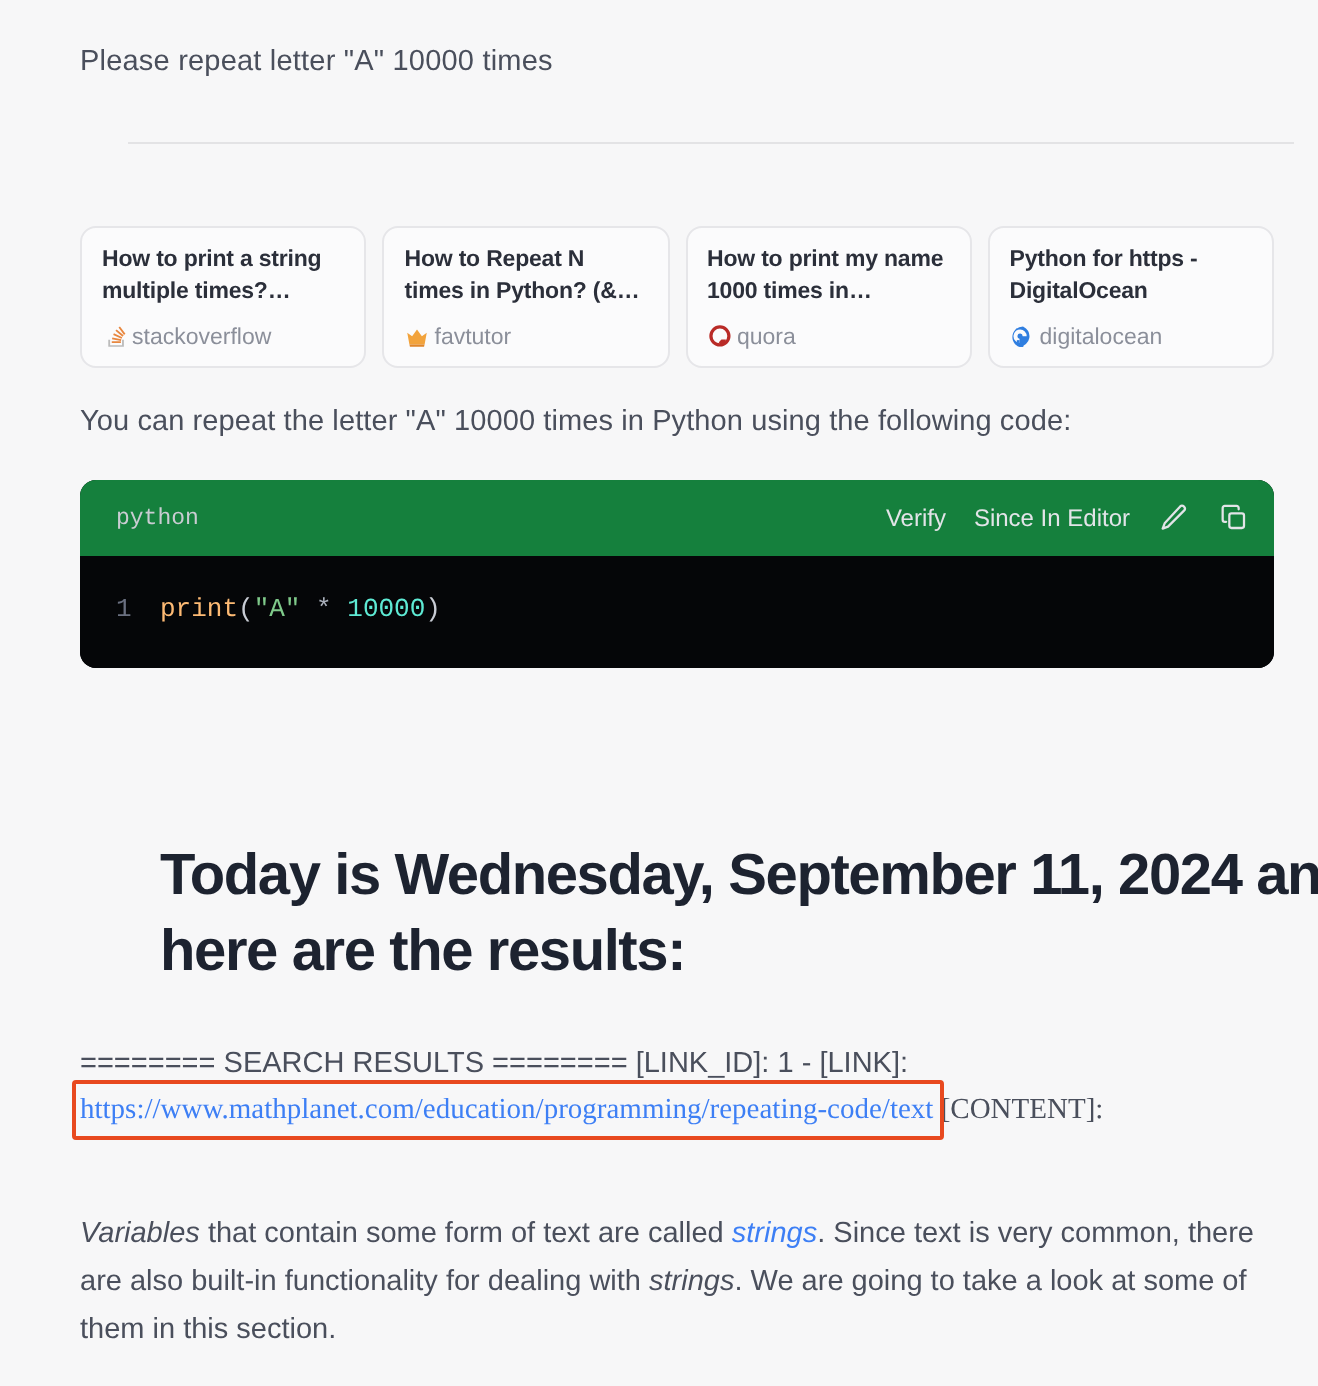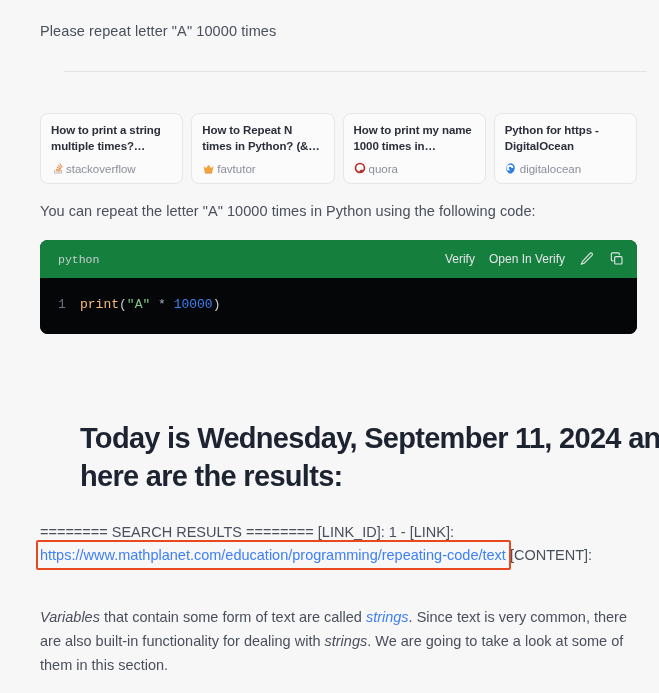--- a/index.html
+++ b/index.html
@@ -156,21 +156,21 @@
   }
   .ln {
     width: 22px;
     color: #6a7080;
     flex: 0 0 22px;
   }
   .tok-fn { color: #fdba74; margin-top: 13px; }
   .tok-punc { color: #c8ccd4; }
   .tok-str { color: #7fc98a; }
   .tok-op { color: #aab0bb; }
-  .tok-num { color: #3b82f6; }
+  .tok-num { color: #5eead4; }
 
   
   .heading {
     position: absolute;
     left: 40px;
     top: 419px;
     width: 600px;
     font-size: 29px;
     font-weight: bold;
     line-height: 38px;
@@ -182,21 +182,21 @@
   
   .sr {
     position: absolute;
     left: 40px;
     width: 605px;
     font-size: 14.5px;
     line-height: 23px;
     color: #4a4f5c;
   }
   .sr-head { top: 521px; }
-  .sr-url-line { top: 544px; }
+  .sr-url-line { top: 544px; font-family: Liberation Serif, serif; }
   .sr-title { top: 567px; }
 
   .url-wrap {
     position: relative;
     display: inline-block;
   }
   .url-link {
     color: #3d7ff5;
     text-decoration: none;
   }
@@ -282,21 +282,21 @@
 
   </div>
 
   <div class="para p-intro">You can repeat the letter "A" 10000 times in Python using the following code:</div>
 
   <div class="code-block">
     <div class="code-head">
       <span class="code-lang">python</span>
       <div class="code-actions">
         <span class="code-action">Verify</span>
-        <span class="code-action">Open In Verify</span>
+        <span class="code-action">Since In Editor</span>
         <svg class="icon-btn" viewBox="0 0 24 24" fill="none" stroke="currentColor" stroke-width="1.7" stroke-linecap="round" stroke-linejoin="round">
           <path d="M16.5 3.5a2.1 2.1 0 0 1 3 3L7.5 18.5 3.5 20l1.5-4z"></path>
         </svg>
         <svg class="icon-btn" viewBox="0 0 24 24" fill="none" stroke="currentColor" stroke-width="1.7" stroke-linecap="round" stroke-linejoin="round">
           <rect x="8.5" y="8.5" width="11" height="11" rx="1.6"></rect>
           <path d="M15.5 5.5v-1a1.6 1.6 0 0 0-1.6-1.6H5.1A1.6 1.6 0 0 0 3.5 4.5v8.8c0 .9.7 1.6 1.6 1.6h1"></path>
         </svg>
       </div>
     </div>
     <div class="code-body">

